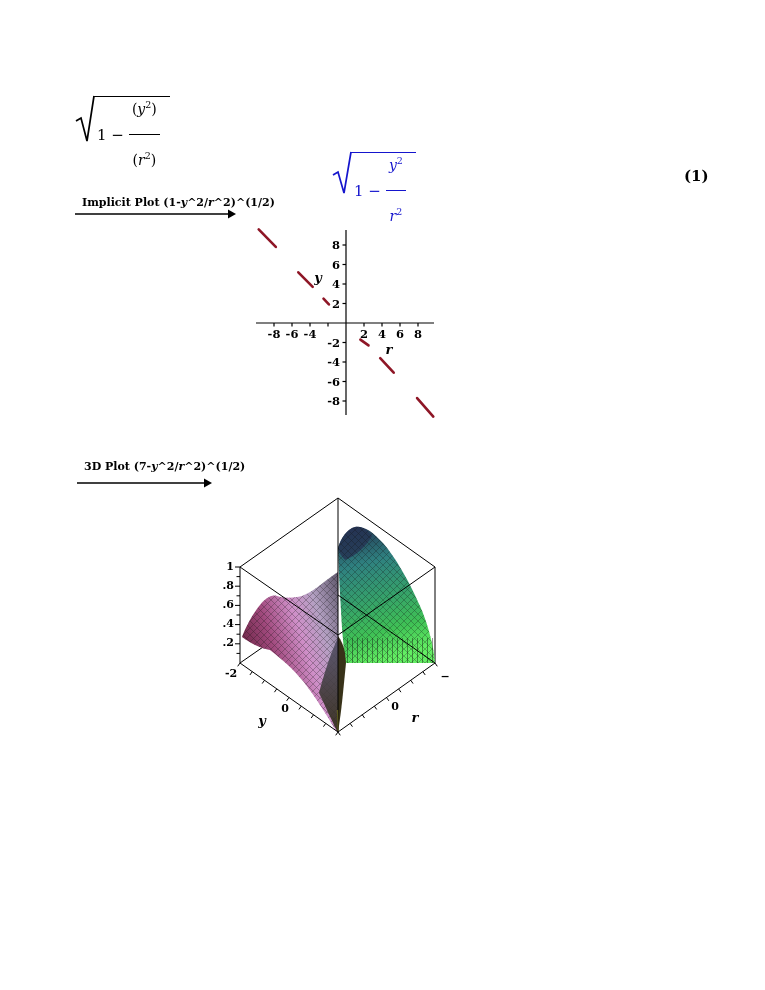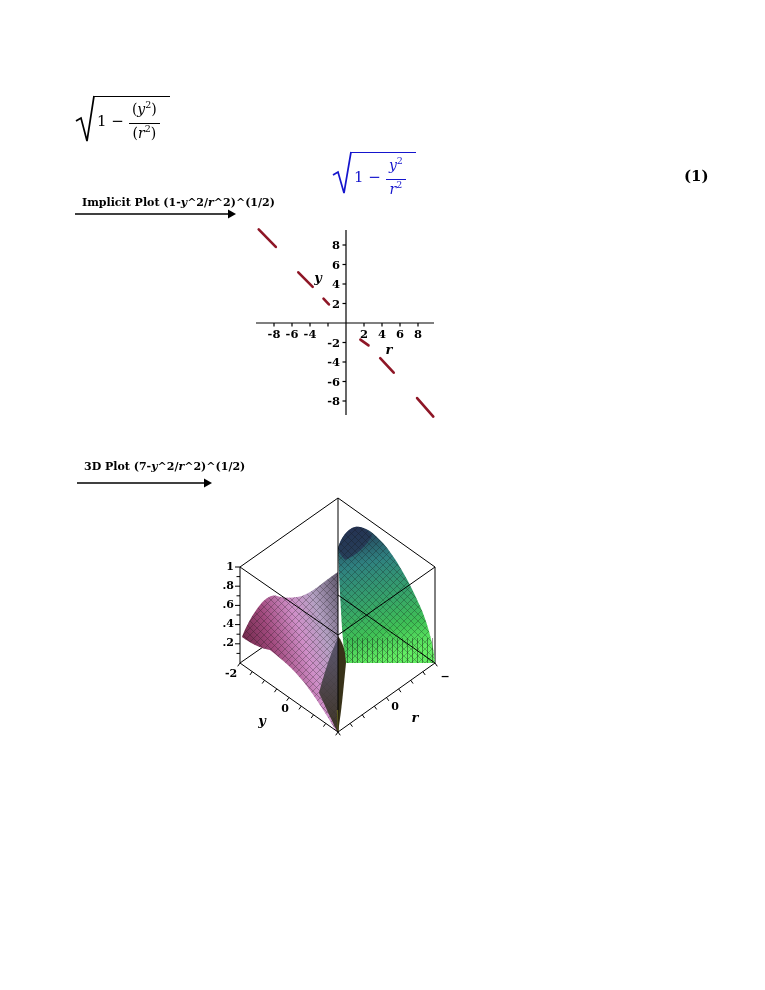--- a/index.html
+++ b/index.html
@@ -7,22 +7,22 @@
         font-family:"DejaVu Serif", serif;color:#000;}
   .abs{position:absolute;}
 
   
   .mexpr{display:inline-flex;align-items:flex-start;}
   .rad{display:block;}
   .rad-body{display:inline-flex;align-items:center;gap:5px;border-top:1.8px solid currentColor;
             padding:4px 10px 0 4px;margin-left:-2px;margin-top:2px;font-size:15px;}
   .lead{white-space:nowrap;}
   .frac{display:inline-flex;flex-direction:column;align-items:center;font-size:14px;line-height:1.15;}
-  .fnum{border-bottom:1.6px solid currentColor;padding:0 3px 6px;}
-  .fden{padding-top:1px;}
+  .fnum{border-bottom:1.6px solid currentColor;padding:0 3px 17px;}
+  .fden{padding-top:1px;margin-top:16px;}
   .frac sup{font-size:9.5px;vertical-align:super;line-height:0;}
   .mvar{font-style:italic;}
   .blue{color:#1515cd;}
   .eqnum{font-weight:bold;font-size:15px;}
 
   
   .ann{font:bold 11px "DejaVu Serif",serif;white-space:nowrap;text-align:center;}
   .ann i{font-style:italic;}
   .arrow line{stroke:#000;stroke-width:1.6;}
   .arrow polygon{fill:#000;}

